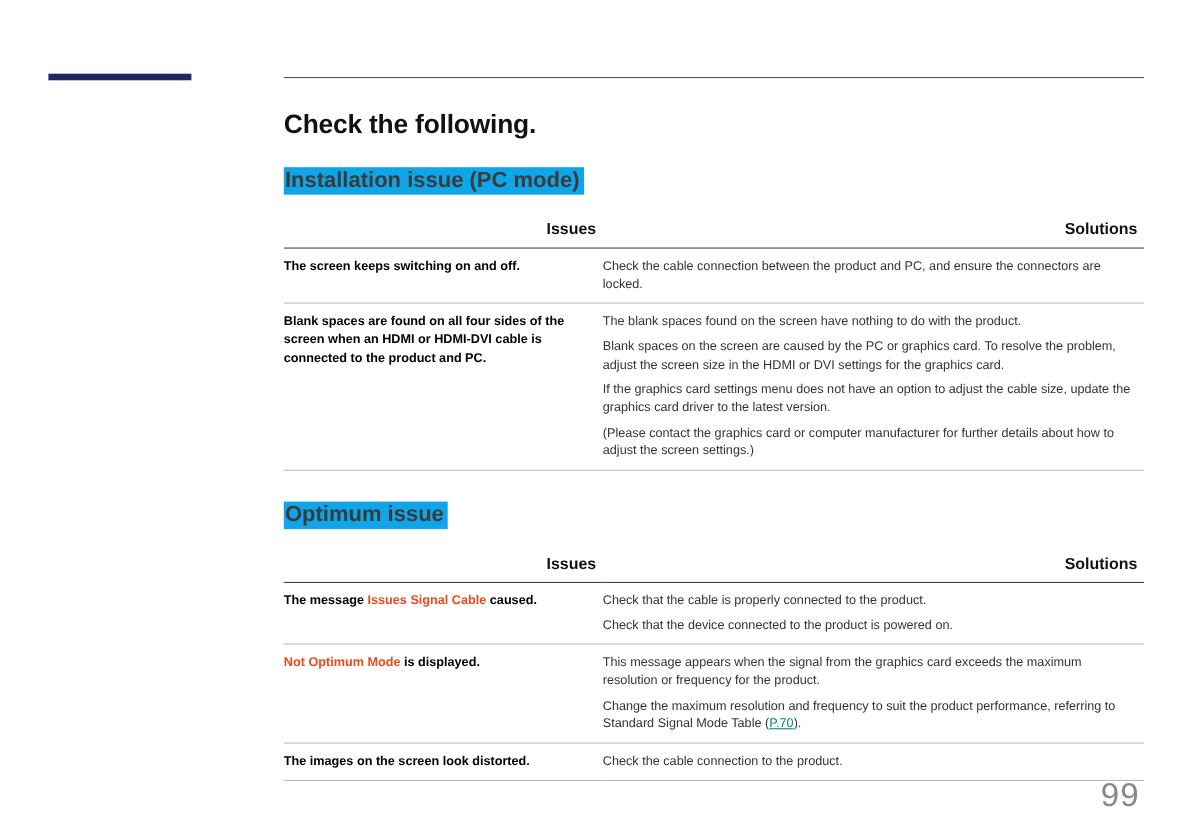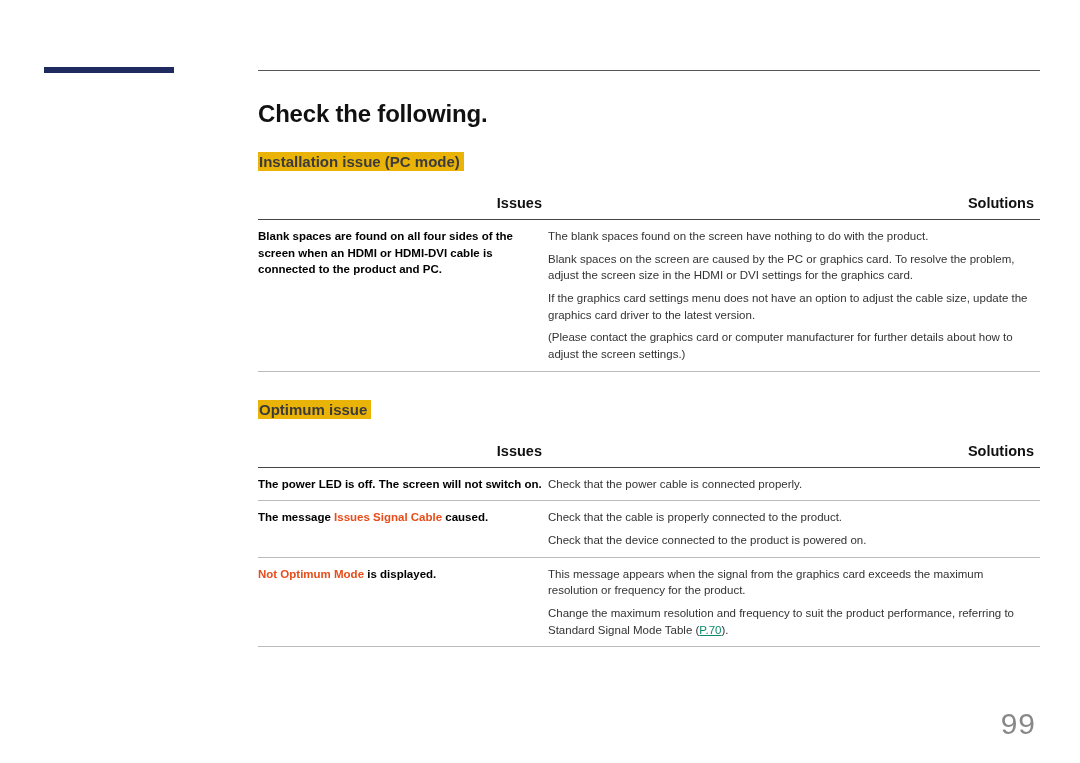--- a/index.html
+++ b/index.html
@@ -2,21 +2,21 @@
 <html><head>
 <meta charset="utf-8">
 <style>
   * { margin: 0; padding: 0; box-sizing: border-box; }
   html, body { width: 1080px; height: 763px; background: #fff; font-family: "Segoe UI", "Helvetica Neue", Arial, sans-serif; color: #222; }
   .page { position: relative; width: 1080px; height: 763px; }
   .accent-bar { position: absolute; left: 44px; top: 67px; width: 130px; height: 6px; background: #1f2b5f; }
   .hr-top { position: absolute; left: 258px; top: 70px; width: 782px; height: 1px; background: #555; }
   .content { position: absolute; left: 258px; top: 100px; width: 782px; }
   h1.title { font-size: 24px; font-weight: 600; letter-spacing: -0.2px; margin-bottom: 24px; color: #111; }
-  h2.section { display: inline-block; font-size: 15px; font-weight: 700; color: #3b3b3b; background: #eab308; padding: 1px 4px 1px 1px; margin-bottom: 16px; }
+  h2.section { display: inline-block; font-size: 20px; font-weight: 700; color: #3b3b3b; background: #0ea5e9; padding: 1px 4px 1px 1px; margin-bottom: 16px; }
   .tbl { width: 100%; border-collapse: collapse; margin-bottom: 28px; }
   .tbl th { text-align: right; font-size: 14.5px; font-weight: 700; color: #111; padding: 8px 6px 8px 0; border-bottom: 1px solid #444; vertical-align: top; }
   .tbl th.col-issues { width: 290px; }
   .tbl td { font-size: 11.5px; line-height: 1.45; padding: 8px 6px 8px 0; border-bottom: 1px solid #bbb; vertical-align: top; color: #333; }
   .tbl td.issue { font-weight: 700; color: #000; }
   .red { color: #e84c1a; font-weight: 700; }
   a.pref { color: #0a8a6b; text-decoration: underline; text-align: right; }
   .sol p { margin-bottom: 6px; }
   .sol p:last-child { margin-bottom: 0; }
   .page-num { position: absolute; right: 44px; bottom: 22px; font-size: 30px; color: #888; font-weight: 300; letter-spacing: 1px; }
@@ -35,20 +35,26 @@
     <h2 class="section">Installation issue (PC mode)</h2>
     <table class="tbl">
       <thead>
         <tr>
           <th class="col-issues">Issues</th>
           <th>Solutions</th>
         </tr>
       </thead>
       <tbody>
         <tr>
+          <td class="issue">The screen keeps switching on and off.</td>
+          <td class="sol">
+            <p>Check the cable connection between the product and PC, and ensure the connectors are locked.</p>
+          </td>
+        </tr>
+        <tr>
           <td class="issue">Blank spaces are found on all four sides of the screen when an HDMI or HDMI-DVI cable is connected to the product and PC.</td>
           <td class="sol">
             <p>The blank spaces found on the screen have nothing to do with the product.</p>
             <p>Blank spaces on the screen are caused by the PC or graphics card. To resolve the problem, adjust the screen size in the HDMI or DVI settings for the graphics card.</p>
             <p>If the graphics card settings menu does not have an option to adjust the cable size, update the graphics card driver to the latest version.</p>
             <p>(Please contact the graphics card or computer manufacturer for further details about how to adjust the screen settings.)</p>
           </td>
         </tr>
       </tbody>
     </table>
@@ -57,43 +63,43 @@
     <h2 class="section">Optimum issue</h2>
     <table class="tbl">
       <thead>
         <tr>
           <th class="col-issues">Issues</th>
           <th>Solutions</th>
         </tr>
       </thead>
       <tbody>
         <tr>
-          <td class="issue">The power LED is off. The screen will not switch on.</td>
-          <td class="sol">
-            <p>Check that the power cable is connected properly.</p>
-          </td>
-        </tr>
-        <tr>
           <td class="issue">
             <span>The message </span><span class="red">Issues Signal Cable</span><span> caused.</span>
           </td>
           <td class="sol">
             <p>Check that the cable is properly connected to the product.</p>
             <p>Check that the device connected to the product is powered on.</p>
           </td>
         </tr>
         <tr>
           <td class="issue">
             <span class="red">Not Optimum Mode</span><span> is displayed.</span>
           </td>
           <td class="sol">
             <p>This message appears when the signal from the graphics card exceeds the maximum resolution or frequency for the product.</p>
             <p>
               <span>Change the maximum resolution and frequency to suit the product performance, referring to Standard Signal Mode Table (</span><a href="#" class="pref">P.70</a><span>).</span>
             </p>
           </td>
         </tr>
+        <tr>
+          <td class="issue">The images on the screen look distorted.</td>
+          <td class="sol">
+            <p>Check the cable connection to the product.</p>
+          </td>
+        </tr>
       </tbody>
     </table>
   </div>
 
   <div class="page-num">99</div>
 </div>
 
 </body></html>

